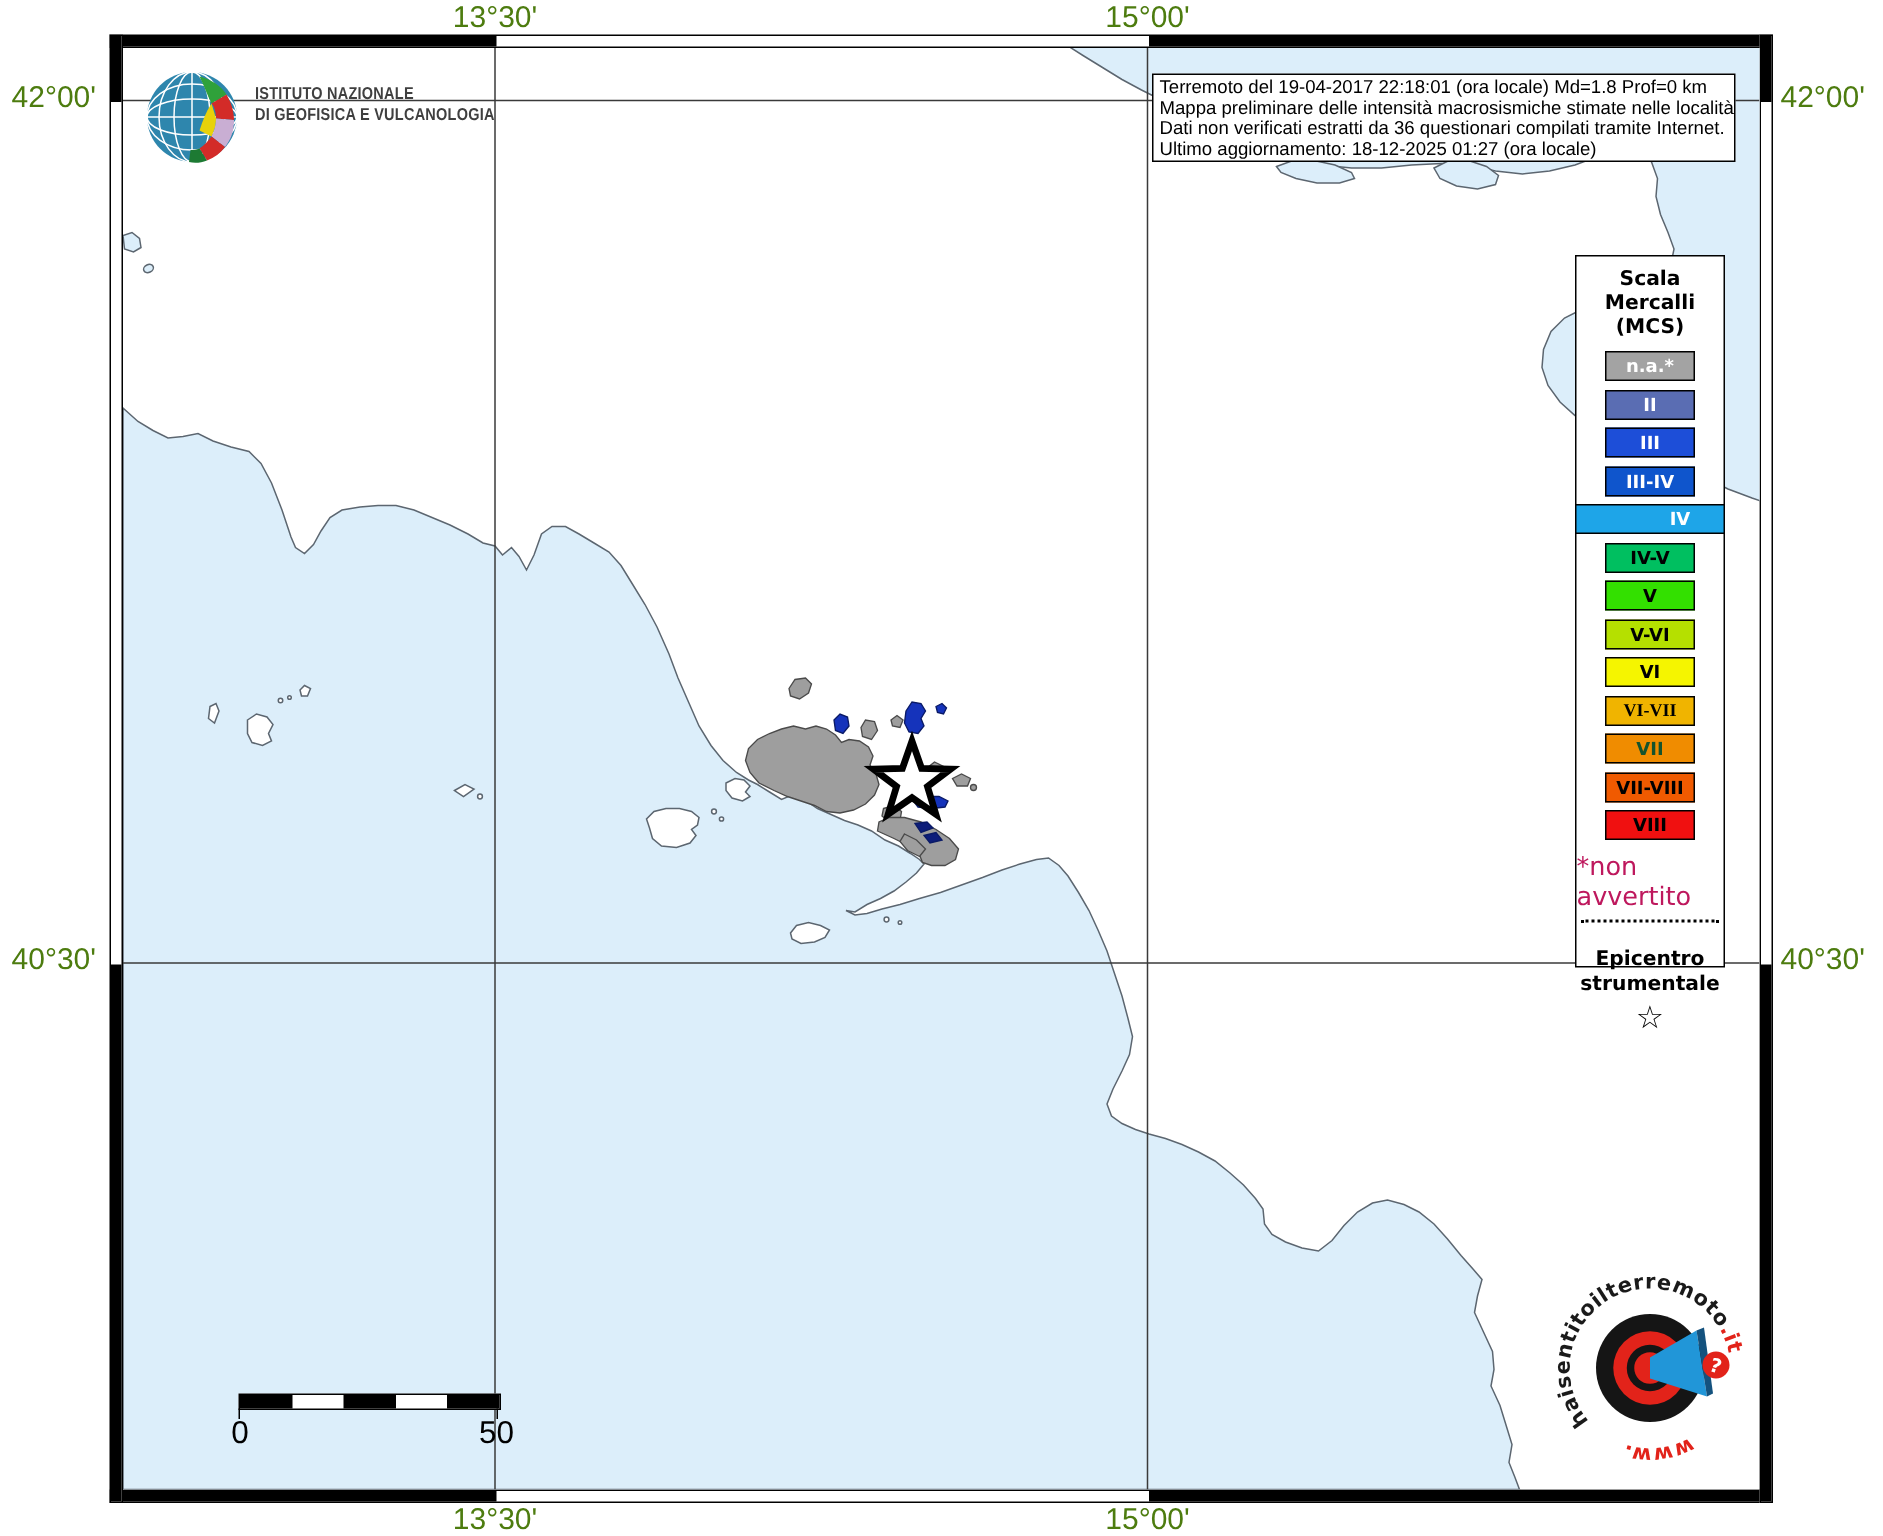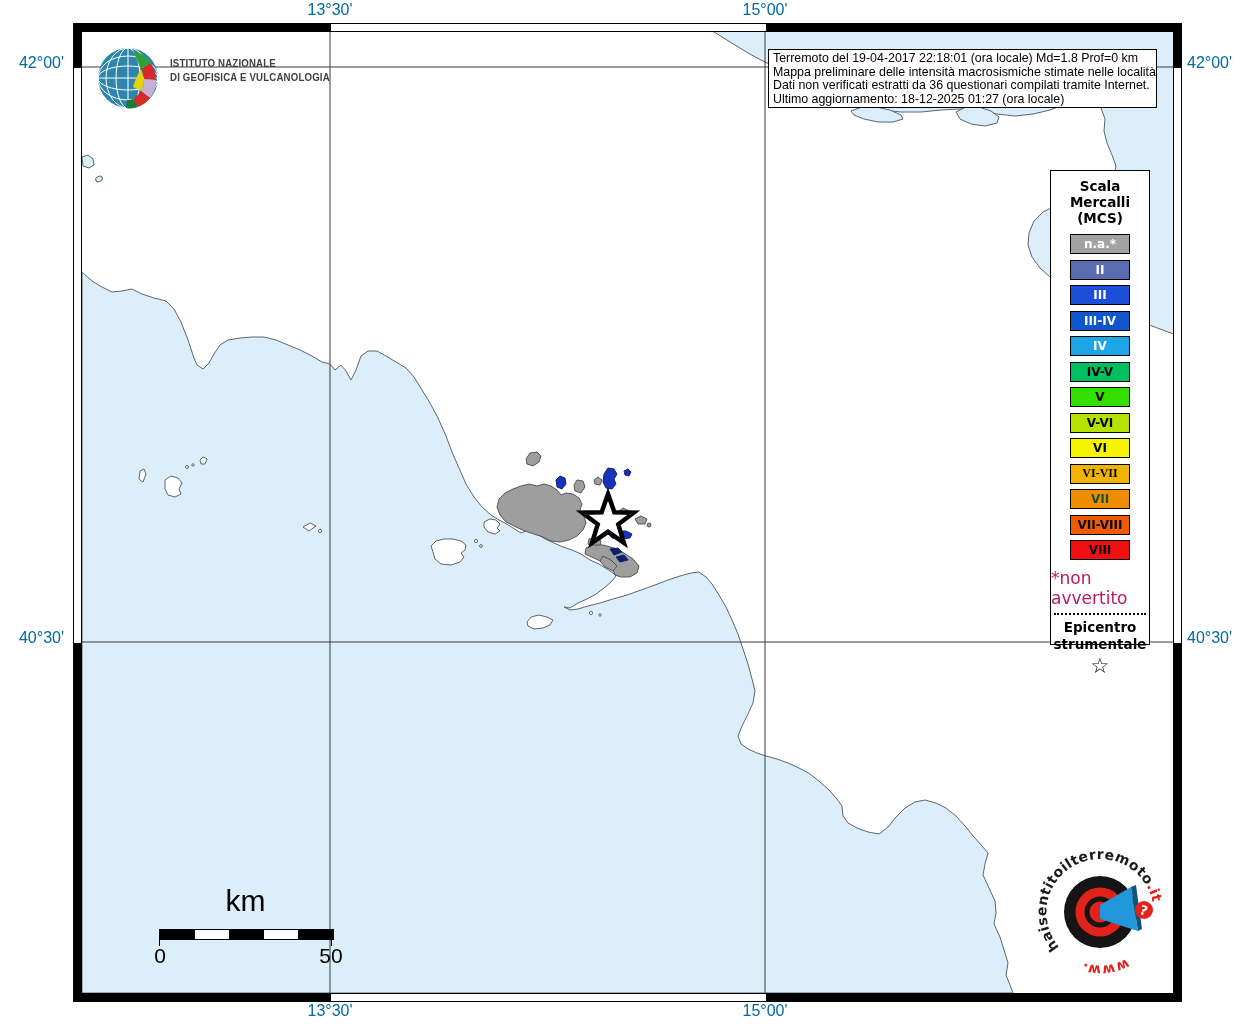--- a/index.html
+++ b/index.html
@@ -1,18 +1,18 @@
 <!DOCTYPE html>
 <html><head>
 <meta charset="utf-8">
 <style>
   html,body{margin:0;padding:0;background:#fff;}
   #stage{position:relative;width:1255px;height:1024px;background:#fff;overflow:hidden;
          font-family:"Liberation Sans",sans-serif;color:#000;}
-  .coord{position:absolute;font-size:16px;color:#0369a1;white-space:nowrap;}
+  .coord{position:absolute;font-size:20px;color:#4d7c0f;white-space:nowrap;}
   .coord.centered{transform:translateX(-50%);}
   
   .fstrip{position:absolute;background:#fff;border:1px solid #000;box-sizing:border-box;}
   .fseg{position:absolute;background:#000;}
   
   #mapsvg{position:absolute;left:82px;top:32px;}
   
   #titlebox{position:absolute;left:768px;top:49px;width:389px;height:59px;background:#fff;
             border:1px solid #000;box-sizing:border-box;padding:2px 4px;overflow:hidden;}
   #titlebox .tline{font-size:12.4px;line-height:13.5px;white-space:nowrap;}
@@ -26,21 +26,21 @@
           border:1.5px solid #000;box-sizing:border-box;display:flex;flex-direction:column;
           align-items:center;font-family:"DejaVu Sans","Liberation Sans",sans-serif;}
   .leg-title{font-size:13.5px;font-weight:bold;line-height:16px;}
   #leg-title-wrap{margin-top:7px;text-align:center;}
   #chips{margin-top:8px;display:flex;flex-direction:column;gap:5.5px;align-items:center;}
   .chip{width:58px;height:18px;border:1.2px solid #000;box-sizing:content-box;display:flex;
         align-items:center;justify-content:center;font-size:12px;font-weight:bold;}
   #leg-foot{margin-top:8px;font-size:17px;color:#be185d;}
   #leg-divider{margin-top:5px;width:92px;border-top:2px dotted #000;}
   .ep-line{font-size:13.5px;font-weight:bold;line-height:17px;}
-  #ep-wrap{margin-top:4px;text-align:center;}
+  #ep-wrap{margin-top:16px;text-align:center;}
   #leg-star{font-size:21px;line-height:22px;margin-top:2px;}
   
   #km-label{position:absolute;left:159px;top:884px;width:173px;text-align:center;
             font-size:30px;}
   #sbar{position:absolute;left:159px;top:929px;width:173px;height:9px;background:#fff;
         border:1px solid #000;box-sizing:content-box;}
   .sseg{position:absolute;top:0;height:9px;background:#000;}
   .stick{position:absolute;width:1px;height:7px;background:#000;top:939px;}
   .slabel{position:absolute;top:944px;font-size:21px;}
   
@@ -198,40 +198,39 @@
     <div id="leg-title-wrap">
       <div class="leg-title">Scala</div>
       <div class="leg-title">Mercalli</div>
       <div class="leg-title">(MCS)</div>
     </div>
     <div id="chips">
         <div class="chip" style="background: rgb(163, 163, 163); color: rgb(255, 255, 255);">n.a.*</div>
         <div class="chip" style="background: rgb(90, 109, 179); color: rgb(255, 255, 255);">II</div>
         <div class="chip" style="background: #1d4ed8; color: rgb(255, 255, 255);">III</div>
         <div class="chip" style="background: rgb(15, 85, 204); color: rgb(255, 255, 255);">III-IV</div>
-        <div class="chip" style="background: rgb(30, 165, 232); color: rgb(255, 255, 255);">IV</div>
+        <div class="chip" style="background: rgb(30, 165, 232); color: rgb(255, 255, 255); padding-left: 40px;">IV</div>
         <div class="chip" style="background: rgb(0, 191, 96); color: rgb(0, 0, 0);">IV-V</div>
         <div class="chip" style="background: rgb(51, 224, 0); color: rgb(0, 0, 0);">V</div>
         <div class="chip" style="background: rgb(181, 224, 0); color: rgb(0, 0, 0);">V-VI</div>
         <div class="chip" style="background: rgb(245, 245, 0); color: rgb(0, 0, 0);">VI</div>
         <div class="chip" style="background: rgb(240, 180, 0); color: rgb(0, 0, 0); font-family: Liberation Serif, serif;">VI-VII</div>
         <div class="chip" style="background: rgb(240, 140, 0); color: #14532d;">VII</div>
         <div class="chip" style="background: rgb(240, 90, 0); color: rgb(0, 0, 0);">VII-VIII</div>
         <div class="chip" style="background: rgb(240, 16, 16); color: rgb(0, 0, 0);">VIII</div>
       </div>
     <div id="leg-foot">*non avvertito</div>
     <div id="leg-divider"></div>
     <div id="ep-wrap">
       <div class="ep-line">Epicentro</div>
       <div class="ep-line">strumentale</div>
     </div>
     <div id="leg-star">☆</div>
   </div>
 
-  <div id="km-label">km</div>
   <div id="sbar">
     <div class="sseg" style="left:0;width:34.6px"></div>
     <div class="sseg" style="left:69.2px;width:34.6px"></div>
     <div class="sseg" style="left:138.4px;width:34.6px"></div>
   </div>
   <div class="stick" style="left:159px"></div>
   <div class="stick" style="left:331px"></div>
   <div class="slabel" style="left:150px;width:20px;text-align:center">0</div>
   <div class="slabel" style="left:317px;width:28px;text-align:center">50</div>
 

